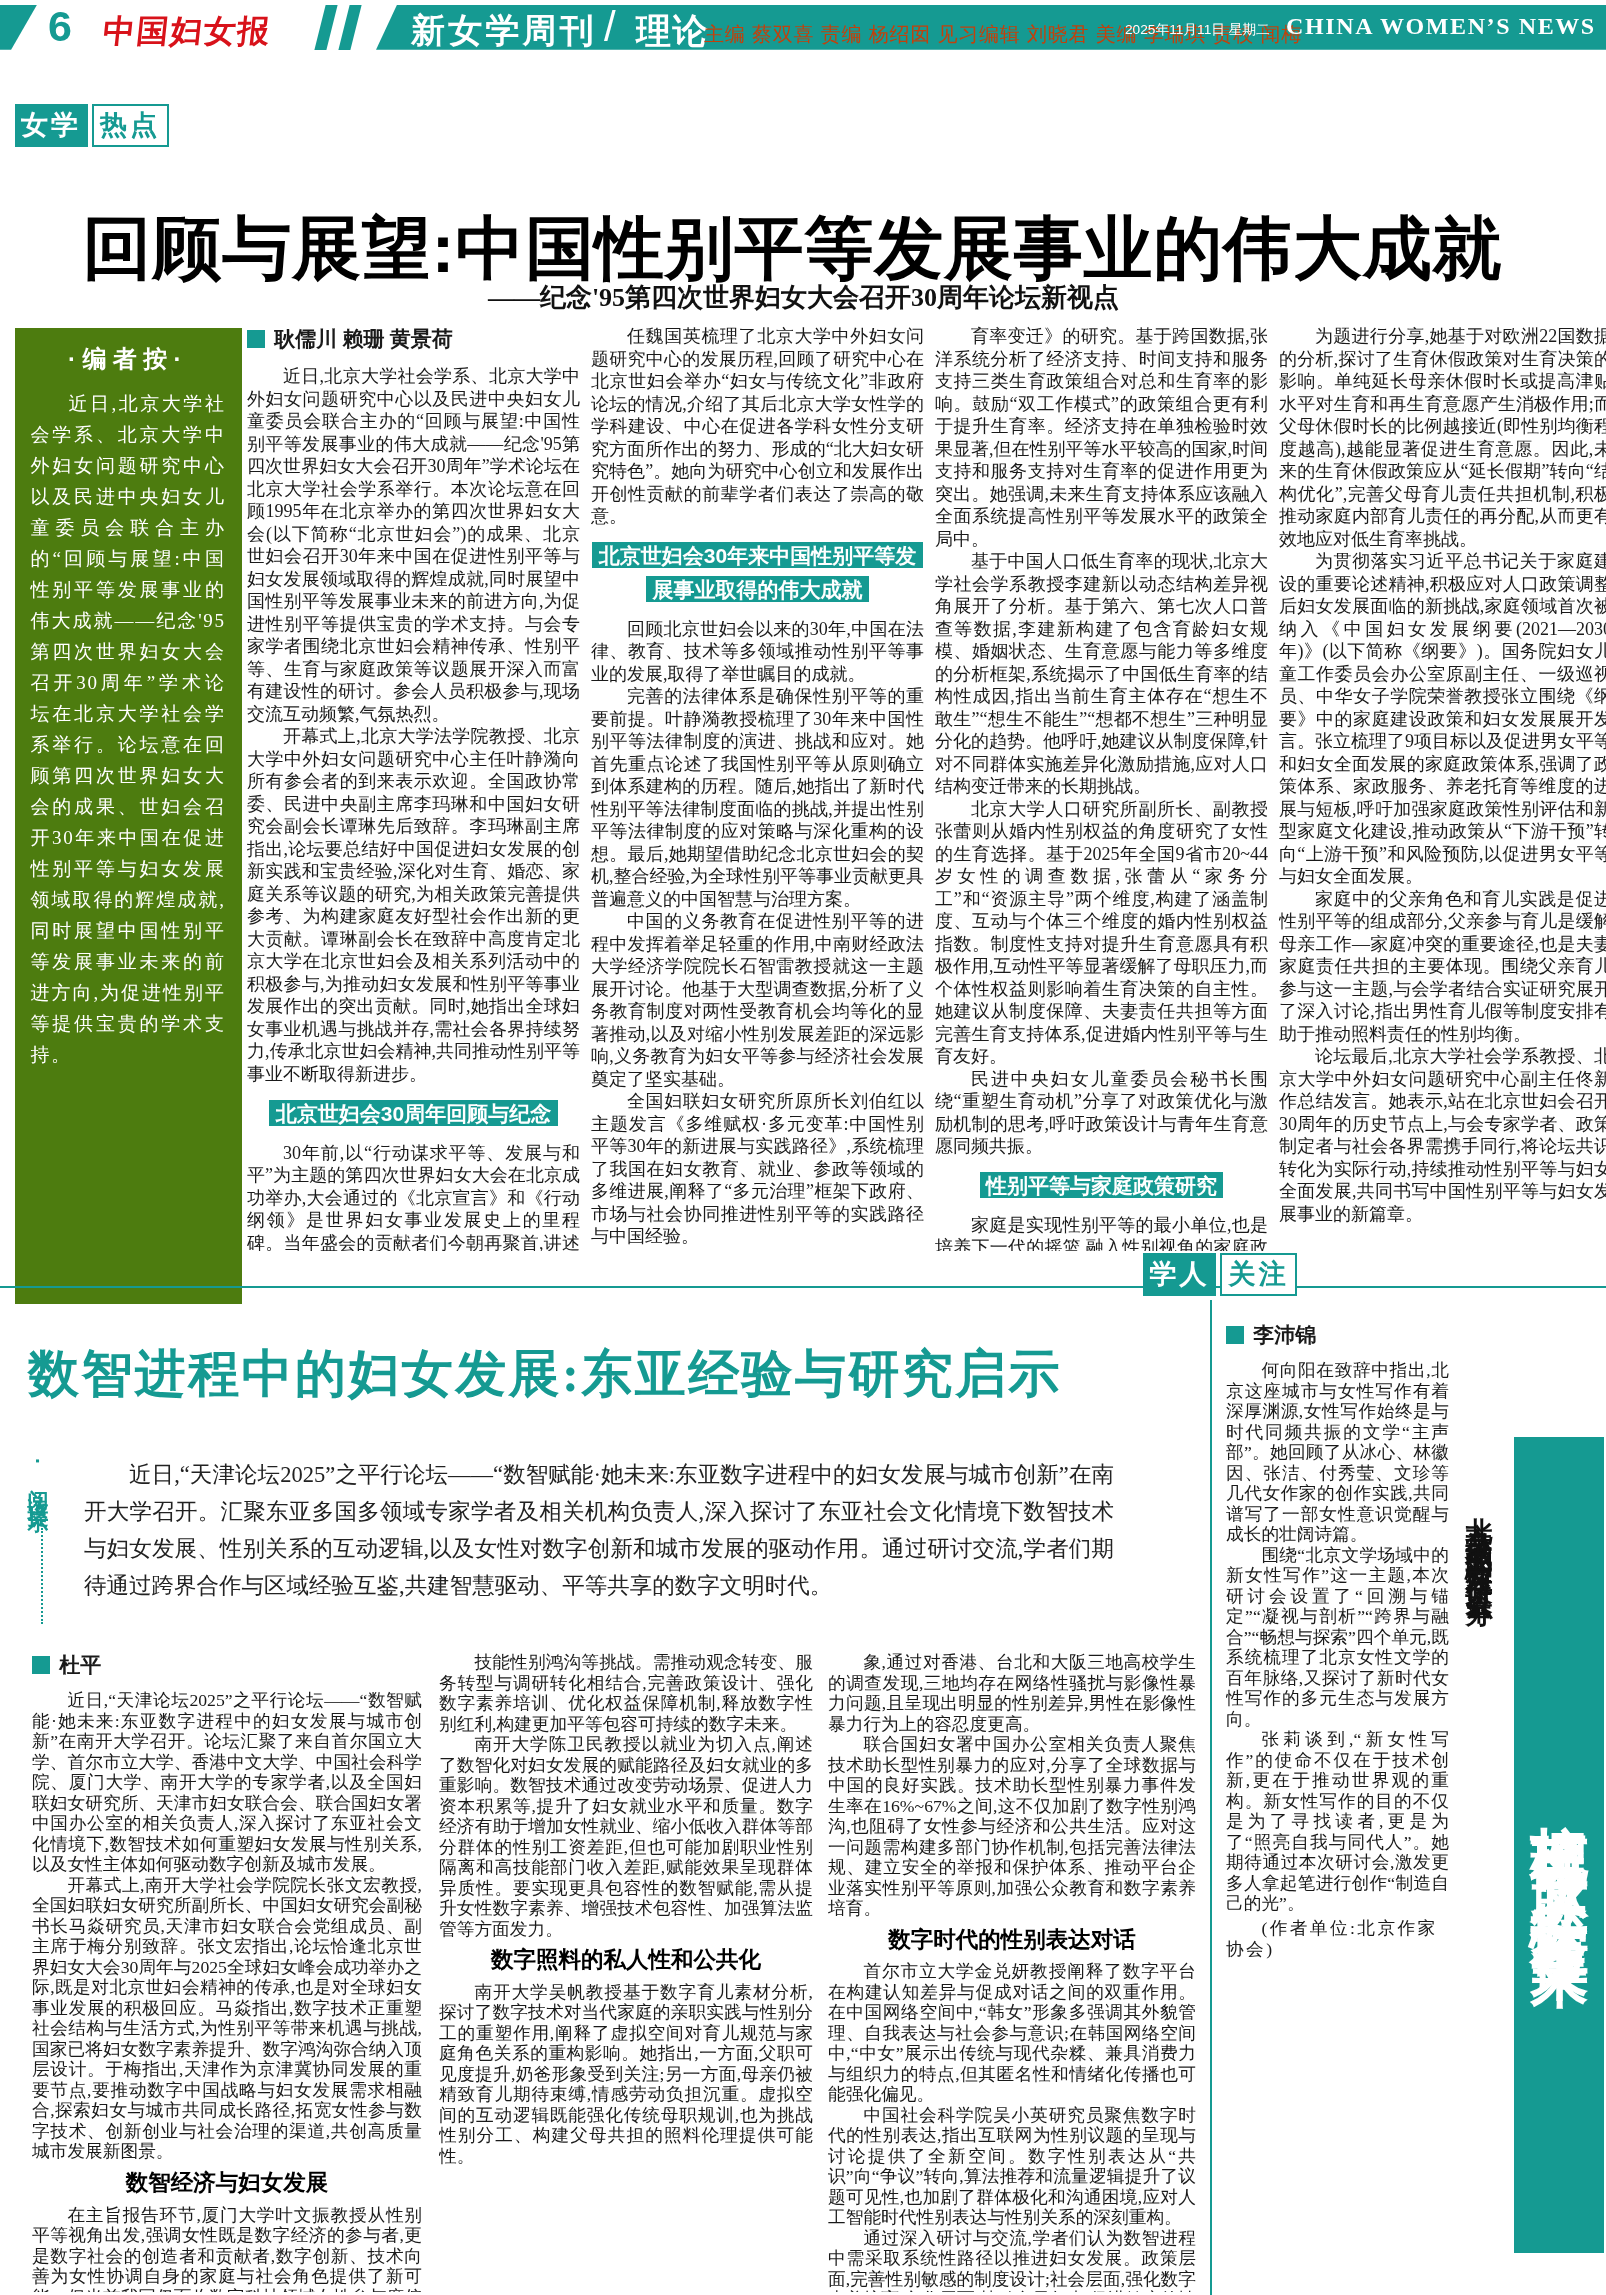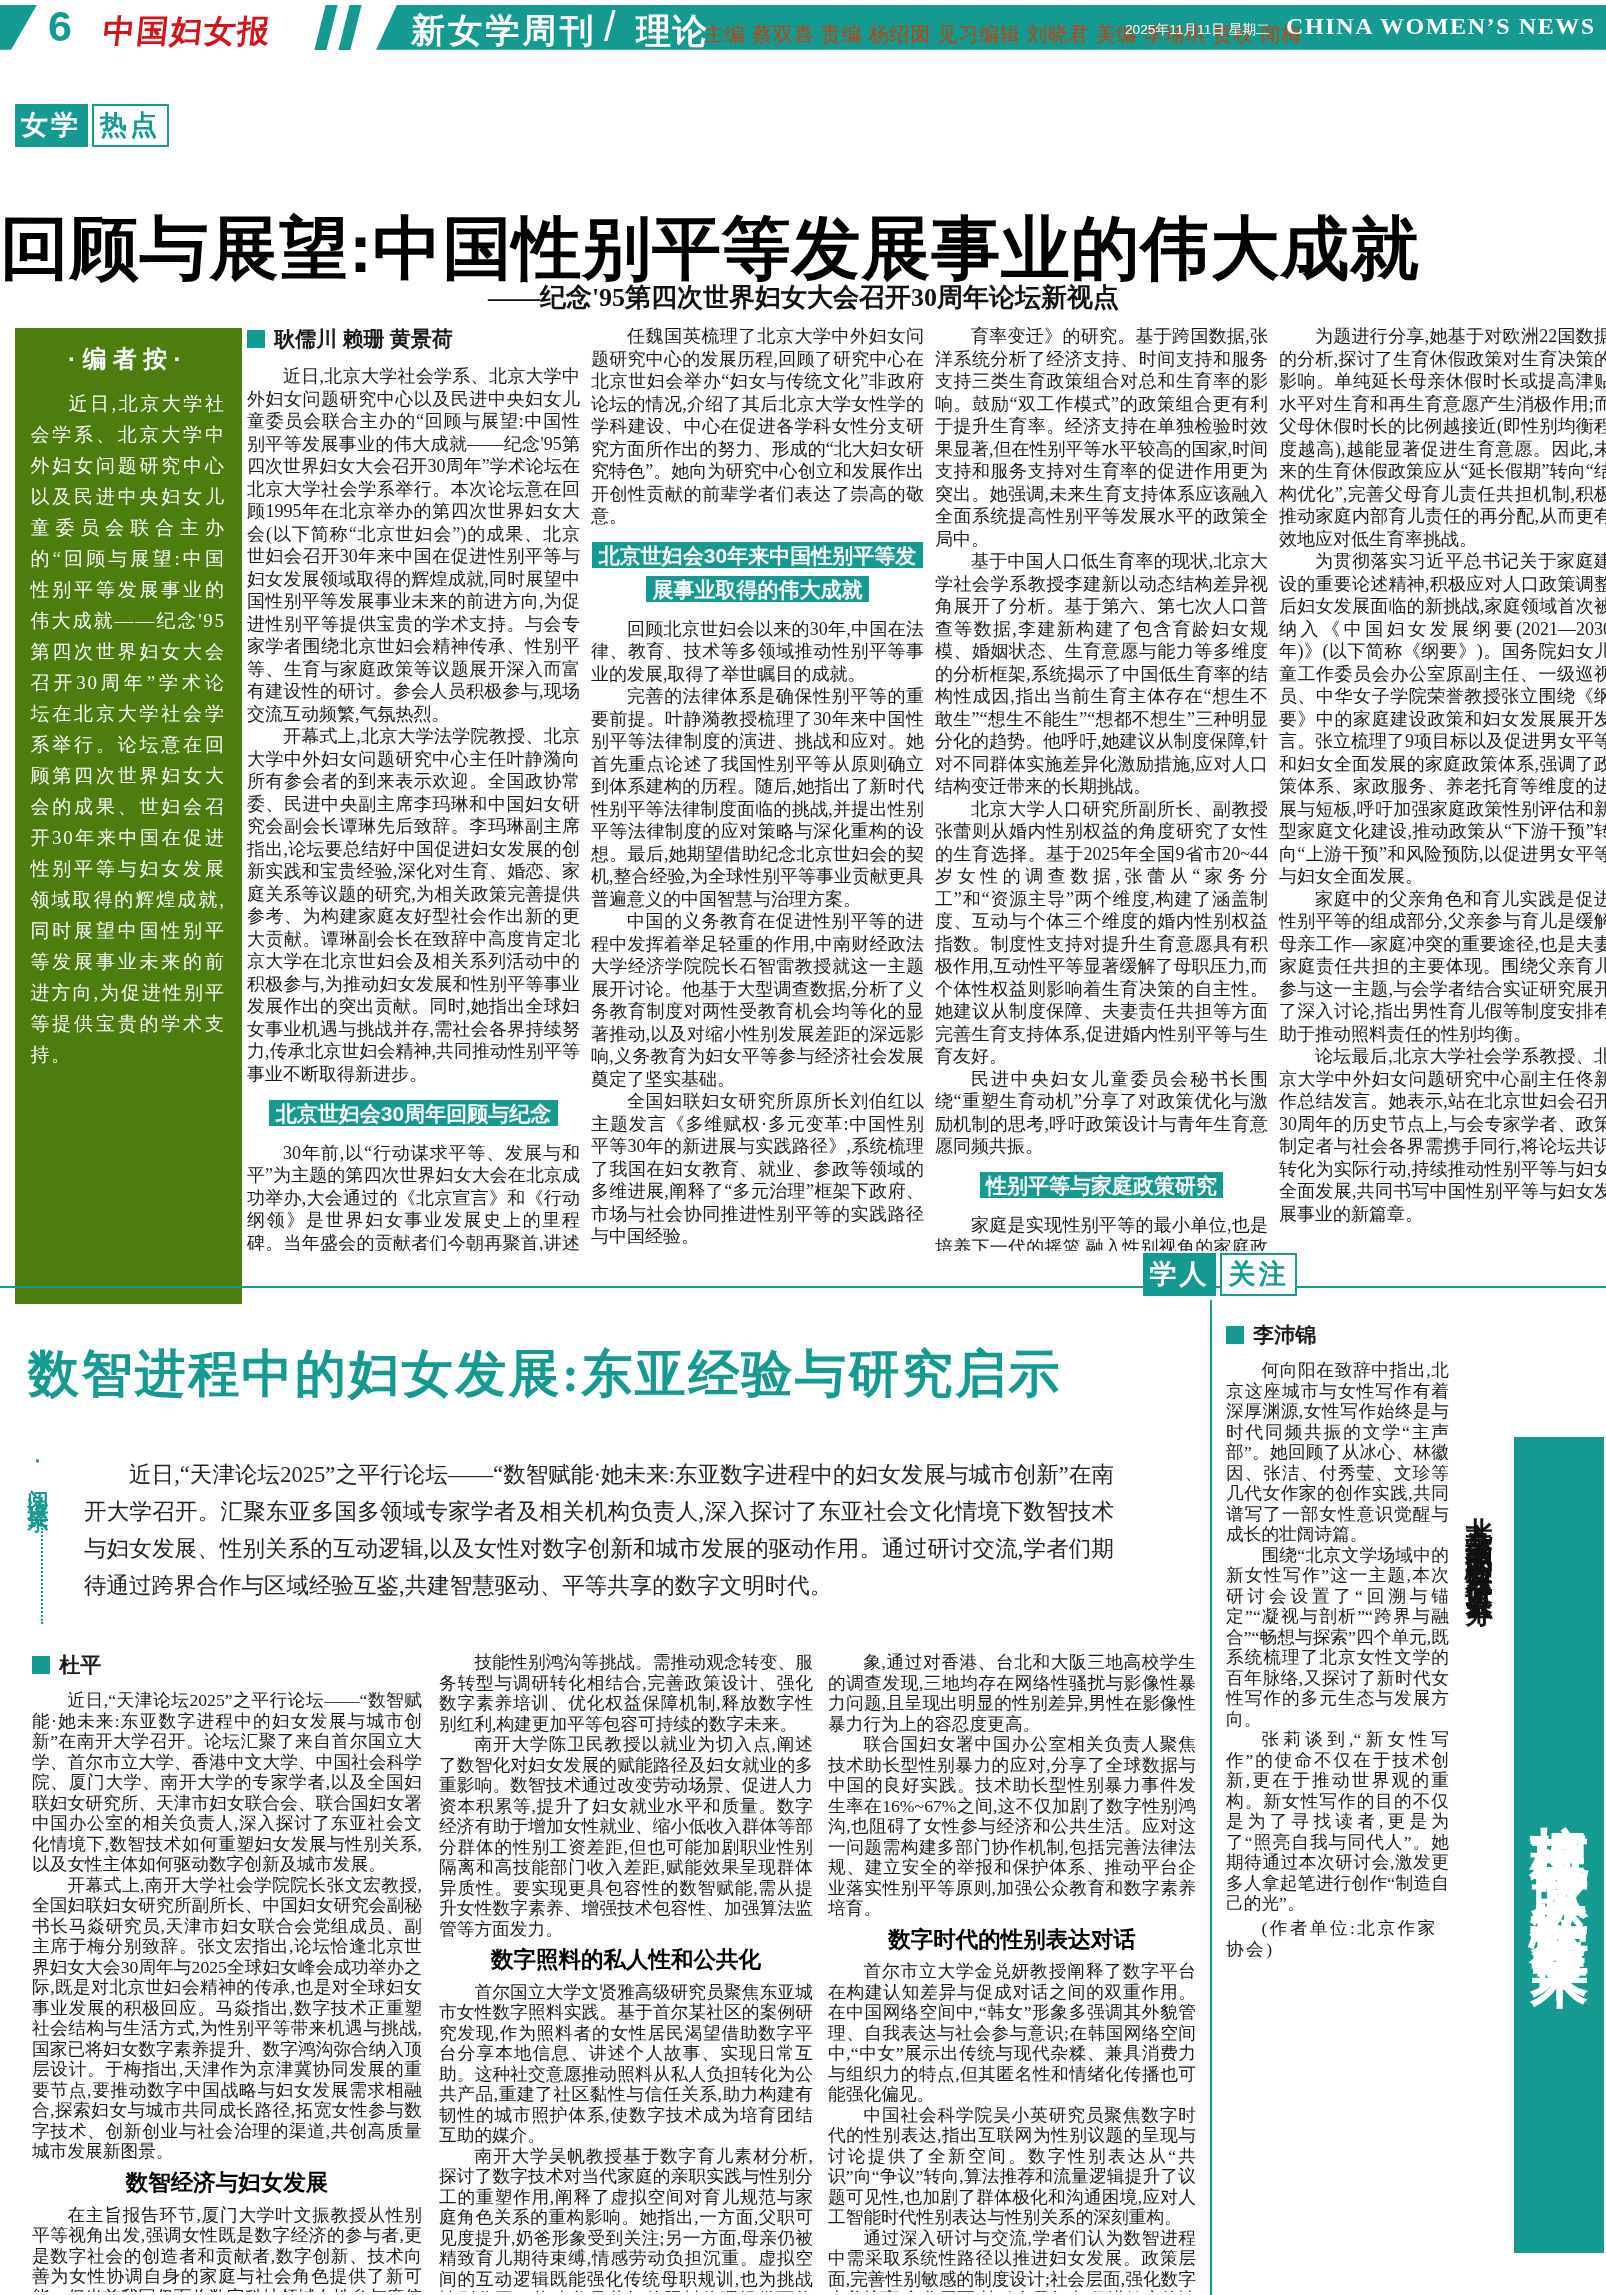--- a/index.html
+++ b/index.html
@@ -26,21 +26,21 @@
           font-family:"Liberation Serif",serif;letter-spacing:1.6px}
 
   
   .badge{position:absolute;display:flex}
   .badge .b1{background:#159a92;color:#fff;font-weight:900;font-size:27px;line-height:43px;
              padding:0 6.4px;letter-spacing:3.2px}
   .badge .b2{background:#fff;color:#159a92;border:2.4px solid #159a92;font-weight:900;font-size:27px;
              line-height:39px;padding:0 6.4px;letter-spacing:3.2px;margin-left:4px}
 
   
-  .a1-title{position:absolute;left:0;top:157px;width:1585px;text-align:left;font-size:69px;
+  .a1-title{position:absolute;left:0;top:157px;width:1585px;text-align:center;font-size:69px;
             font-weight:900;letter-spacing:0.8px;color:#000}
   .a1-sub{position:absolute;left:0;top:280px;width:1607px;text-align:center;font-size:26px;
           font-weight:600;color:#111}
   .note{position:absolute;left:14.5px;top:328px;width:227px;height:976px;background:#4d7c0f;
         color:#fff;padding:14.5px 16px;box-sizing:border-box}
   .note-label{text-align:center;font-size:24px;font-weight:700;letter-spacing:6.4px;margin-bottom:13px}
   .note-text{font-size:19px;line-height:31px;text-align:justify;text-indent:2em;letter-spacing:1.6px}
 
   .col{position:absolute;overflow:hidden}
   .c-a1{top:325px;height:926px;width:333px;font-size:18px;line-height:22.5px}
@@ -161,21 +161,20 @@
     <div class="blk-by"><span class="sq"></span>杜平</div>
     <div class="blk-p">近日,“天津论坛2025”之平行论坛——“数智赋能·她未来:东亚数字进程中的妇女发展与城市创新”在南开大学召开。论坛汇聚了来自首尔国立大学、首尔市立大学、香港中文大学、中国社会科学院、厦门大学、南开大学的专家学者,以及全国妇联妇女研究所、天津市妇女联合会、联合国妇女署中国办公室的相关负责人,深入探讨了东亚社会文化情境下,数智技术如何重塑妇女发展与性别关系,以及女性主体如何驱动数字创新及城市发展。</div>
     <div class="blk-p">开幕式上,南开大学社会学院院长张文宏教授,全国妇联妇女研究所副所长、中国妇女研究会副秘书长马焱研究员,天津市妇女联合会党组成员、副主席于梅分别致辞。张文宏指出,论坛恰逢北京世界妇女大会30周年与2025全球妇女峰会成功举办之际,既是对北京世妇会精神的传承,也是对全球妇女事业发展的积极回应。马焱指出,数字技术正重塑社会结构与生活方式,为性别平等带来机遇与挑战,国家已将妇女数字素养提升、数字鸿沟弥合纳入顶层设计。于梅指出,天津作为京津冀协同发展的重要节点,要推动数字中国战略与妇女发展需求相融合,探索妇女与城市共同成长路径,拓宽女性参与数字技术、创新创业与社会治理的渠道,共创高质量城市发展新图景。</div>
     <div class="blk-h2">数智经济与妇女发展</div>
     <div class="blk-p">在主旨报告环节,厦门大学叶文振教授从性别平等视角出发,强调女性既是数字经济的参与者,更是数字社会的创造者和贡献者,数字创新、技术向善为女性协调自身的家庭与社会角色提供了新可能。但当前我国仍面临数字科技领域女性参与度偏低、算法存在隐性性别偏见、数字</div>
   </div>
 <div class="col c-a2" style="left:439px;width:374px">
     <div class="blk-p">技能性别鸿沟等挑战。需推动观念转变、服务转型与调研转化相结合,完善政策设计、强化数字素养培训、优化权益保障机制,释放数字性别红利,构建更加平等包容可持续的数字未来。</div>
     <div class="blk-p">南开大学陈卫民教授以就业为切入点,阐述了数智化对妇女发展的赋能路径及妇女就业的多重影响。数智技术通过改变劳动场景、促进人力资本积累等,提升了妇女就业水平和质量。数字经济有助于增加女性就业、缩小低收入群体等部分群体的性别工资差距,但也可能加剧职业性别隔离和高技能部门收入差距,赋能效果呈现群体异质性。要实现更具包容性的数智赋能,需从提升女性数字素养、增强技术包容性、加强算法监管等方面发力。</div>
     <div class="blk-h2">数字照料的私人性和公共化</div>
-    <div class="blk-p">首尔国立大学文贤雅高级研究员聚焦东亚城市女性数字照料实践。基于首尔某社区的案例研究发现,作为照料者的女性居民渴望借助数字平台分享本地信息、讲述个人故事、实现日常互助。这种社交意愿推动照料从私人负担转化为公共产品,重建了社区黏性与信任关系,助力构建有韧性的城市照护体系,使数字技术成为培育团结互助的媒介。</div>
     <div class="blk-p">南开大学吴帆教授基于数字育儿素材分析,探讨了数字技术对当代家庭的亲职实践与性别分工的重塑作用,阐释了虚拟空间对育儿规范与家庭角色关系的重构影响。她指出,一方面,父职可见度提升,奶爸形象受到关注;另一方面,母亲仍被精致育儿期待束缚,情感劳动负担沉重。虚拟空间的互动逻辑既能强化传统母职规训,也为挑战性别分工、构建父母共担的照料伦理提供可能性。</div>
   </div>
 <div class="col c-a2" style="left:828px;width:368px">
     <div class="blk-p">象,通过对香港、台北和大阪三地高校学生的调查发现,三地均存在网络性骚扰与影像性暴力问题,且呈现出明显的性别差异,男性在影像性暴力行为上的容忍度更高。</div>
     <div class="blk-p">联合国妇女署中国办公室相关负责人聚焦技术助长型性别暴力的应对,分享了全球数据与中国的良好实践。技术助长型性别暴力事件发生率在16%~67%之间,这不仅加剧了数字性别鸿沟,也阻碍了女性参与经济和公共生活。应对这一问题需构建多部门协作机制,包括完善法律法规、建立安全的举报和保护体系、推动平台企业落实性别平等原则,加强公众教育和数字素养培育。</div>
     <div class="blk-h2">数字时代的性别表达对话</div>
     <div class="blk-p">首尔市立大学金兑妍教授阐释了数字平台在构建认知差异与促成对话之间的双重作用。在中国网络空间中,“韩女”形象多强调其外貌管理、自我表达与社会参与意识;在韩国网络空间中,“中女”展示出传统与现代杂糅、兼具消费力与组织力的特点,但其匿名性和情绪化传播也可能强化偏见。</div>
     <div class="blk-p">中国社会科学院吴小英研究员聚焦数字时代的性别表达,指出互联网为性别议题的呈现与讨论提供了全新空间。数字性别表达从“共识”向“争议”转向,算法推荐和流量逻辑提升了议题可见性,也加剧了群体极化和沟通困境,应对人工智能时代性别表达与性别关系的深刻重构。</div>
     <div class="blk-p">通过深入研讨与交流,学者们认为数智进程中需采取系统性路径以推进妇女发展。政策层面,完善性别敏感的制度设计;社会层面,强化数字素养培育;文化层面,鼓励多元叙事,促进健康的性别对话。未来,希望通过跨界合作与区域经验互鉴,携手共建一个智慧驱动、平等共享的数字文明时代。</div>
   </div>

